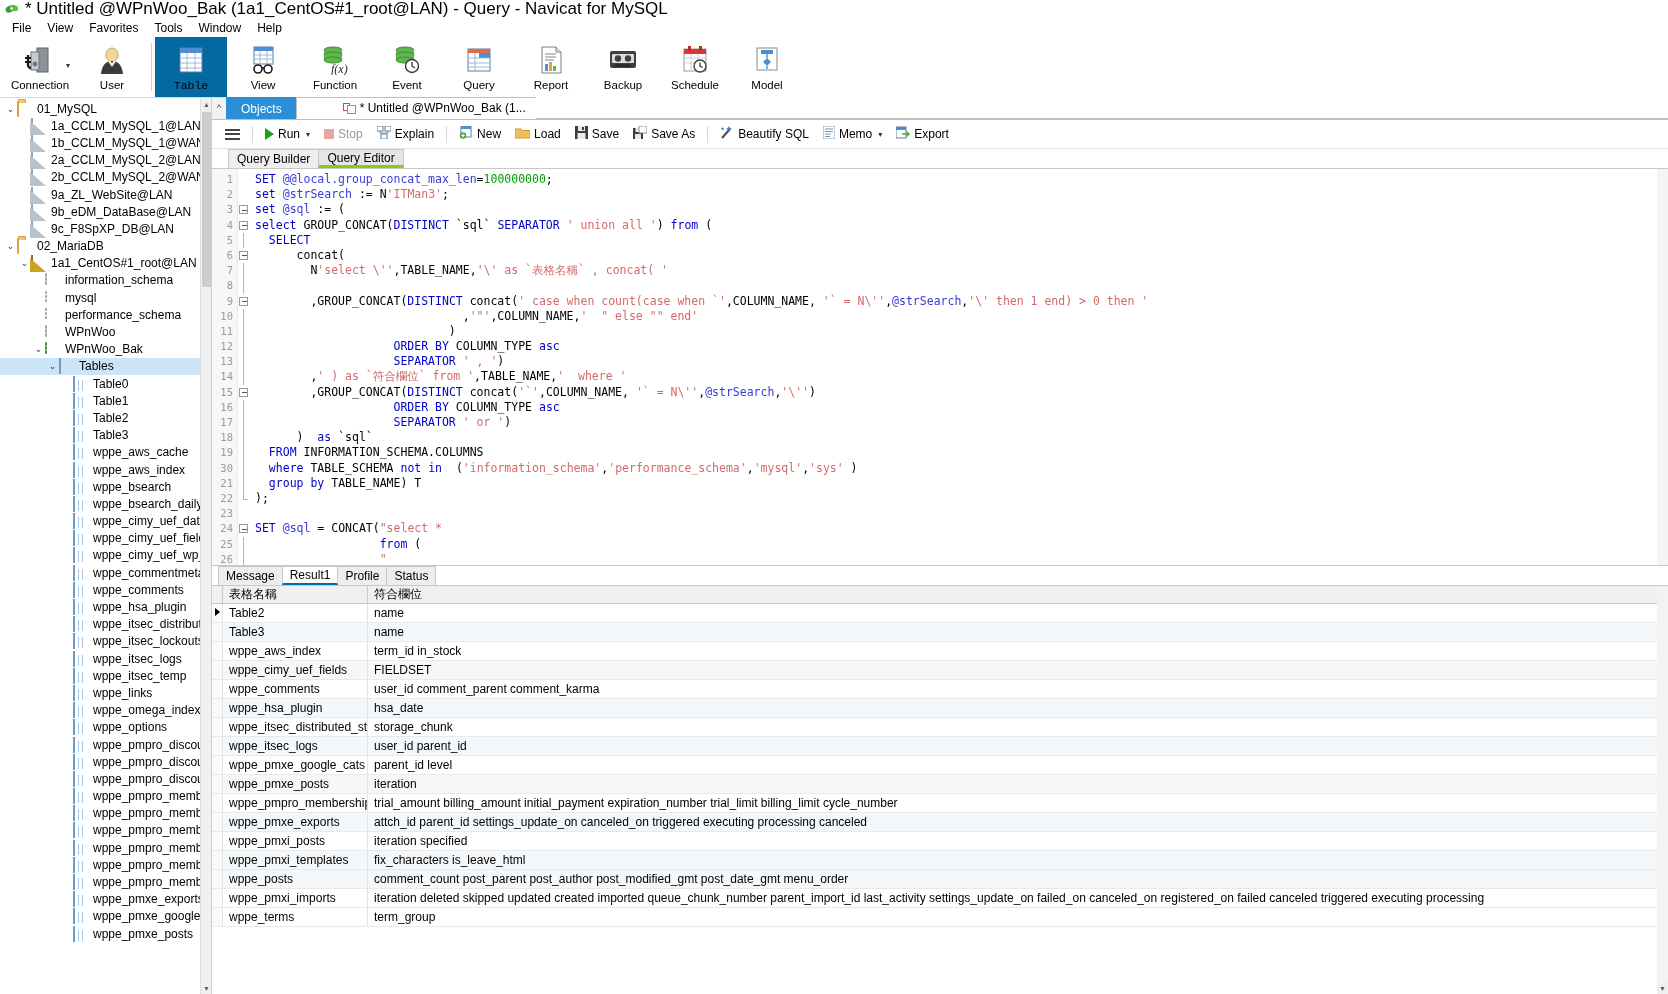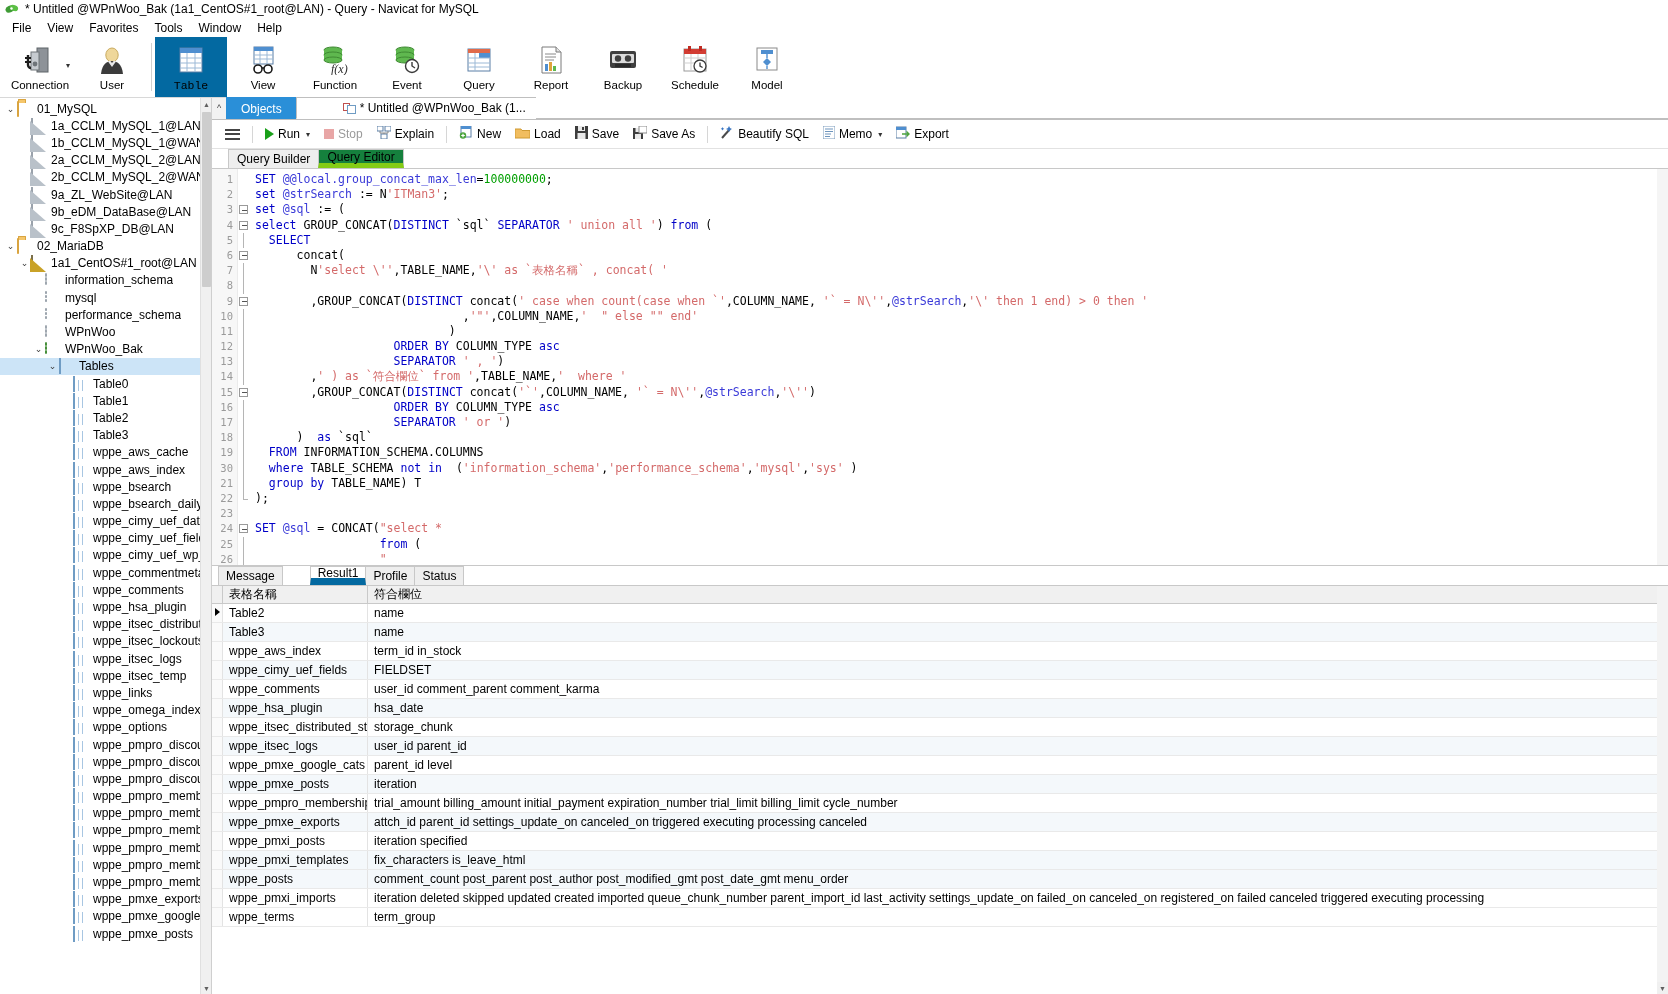--- a/index.html
+++ b/index.html
@@ -13,21 +13,21 @@
     color: #000;
   }
   #app { width: 1668px; height: 994px; position: relative; display: flex; flex-direction: column; }
 
   
   .titlebar {
     height: 18px; display: flex; align-items: center; gap: 6px;
     padding-left: 5px; background: #ffffff; flex: 0 0 auto;
   }
   .titlebar .app-icon { width: 14px; height: 14px; position: relative; }
-  .titlebar .title-text { font-size: 12px; color: #000; white-space: nowrap; }
+  .titlebar .title-text { font-size: 17px; color: #000; white-space: nowrap; }
 
   
   .menubar {
     height: 19px; display: flex; align-items: center; gap: 0px;
     padding-left: 4px; background: #ffffff; flex: 0 0 auto;
   }
   .menubar .mi { padding: 2px 8px; font-size: 12px; color: #000; white-space: nowrap; }
 
   
   .toolbar {
@@ -105,21 +105,21 @@
   .qt .cart { font-size:8px; color:#333; margin-left:2px;}
   .qt-sep { width:1px; height:17px; background:#d6d6d6; margin:0 5px; }
   .hamburger { width:15px; height:11px; display:flex; flex-direction:column; justify-content:space-between; }
   .hamburger i { height:2px; background:#444; }
   .tri-run { width:0;height:0;border-left:9px solid #1aa01a;border-top:6px solid transparent;border-bottom:6px solid transparent;}
   .sq-stop { width:10px;height:10px;background:#e8a6a6; }
 
   .subtabs { height:20px; display:flex; align-items:flex-end; padding-left:16px; background:#fff; flex:0 0 auto; border-bottom:1px solid #c8c8c8;}
   .subtab { height:19px; padding:0 8px; font-size:12px; display:flex; align-items:center;
     border:1px solid #c8c8c8; border-bottom:none; background:#eeeeee; margin-right:-1px;}
-  .subtab.active { background:#15803d; border-bottom:5px solid #84cc16; position:relative; z-index:2;}
+  .subtab.active { background:#e5e5e5; border-bottom:3px solid #84cc16; position:relative; z-index:2;}
 
   
   .editor { flex: 0 0 396px; position:relative; background:#ffffff; overflow:hidden; display:flex; }
   .gutter { width:26px; flex:0 0 26px; background:#f7f7f7; border-right:1px solid #ebebeb; padding-top:3px; }
   .gutter .ln { height:15.2px; line-height:15.2px; text-align:right; padding-right:4px;
     font-family:"DejaVu Sans Mono", monospace; font-size:10.5px; color:#9a9a9a; }
   .foldcol { width:13px; flex:0 0 13px; background:#ffffff; padding-top:3px; position:relative;}
   .foldcol .fc { height:15.2px; position:relative; }
   .foldcol .box { position:absolute; left:1px; top:3px; width:9px; height:9px; border:1px solid #9a9a9a; background:#fff; }
   .foldcol .box::before { content:''; position:absolute; left:2px; top:3.5px; width:5px; height:1px; background:#555; }
@@ -136,21 +136,21 @@
   .cjk { color:#d46a6a; font-family:"DejaVu Sans", sans-serif; }
   .plain { color:#000; }
 
   .ed-scroll-v { position:absolute; right:0; top:0; width:11px; bottom:0; background:#f5f5f5; }
 
   
   .results { flex:1 1 auto; display:flex; flex-direction:column; min-height:0; background:#fff; border-top:1px solid #c8c8c8;}
   .rtabs { height:20px; display:flex; align-items:flex-end; padding-left:6px; background:#fff; flex:0 0 auto; border-bottom:1px solid #c8c8c8;}
   .rtab { height:19px; padding:0 7px; font-size:12px; display:flex; align-items:center;
     border:1px solid #c8c8c8; border-bottom:none; background:#eeeeee; margin-right:-1px;}
-  .rtab.active { background:#fff; border-bottom:7px solid #0369a1; position:relative; z-index:2;margin-left:28px;}
+  .rtab.active { background:#fff; border-bottom:2px solid #0369a1; position:relative; z-index:2;}
 
   .grid { flex:1 1 auto; overflow:hidden; position:relative; }
   .grow { display:flex; height:19px; align-items:stretch; border-bottom:1px solid #e9e9e9; font-size:12px;}
   .grow.hdr { background:#f0f0f0; border-bottom:1px solid #c9c9c9; font-weight:normal; height:18px;}
   .gmark { width:11px; flex:0 0 11px; border-right:1px solid #e3e3e3; background:#fafafa; position:relative;}
   .grow.hdr .gmark { background:#f0f0f0; border-right:1px solid #c9c9c9;}
   .gmark .cur { position:absolute; left:3px; top:4px; width:0;height:0;
     border-left:5px solid #000;border-top:4px solid transparent;border-bottom:4px solid transparent;}
   .gc1 { width:145px; flex:0 0 145px; padding-left:6px; overflow:hidden; white-space:nowrap;
     border-right:1px solid #e3e3e3; display:flex; align-items:center;}

